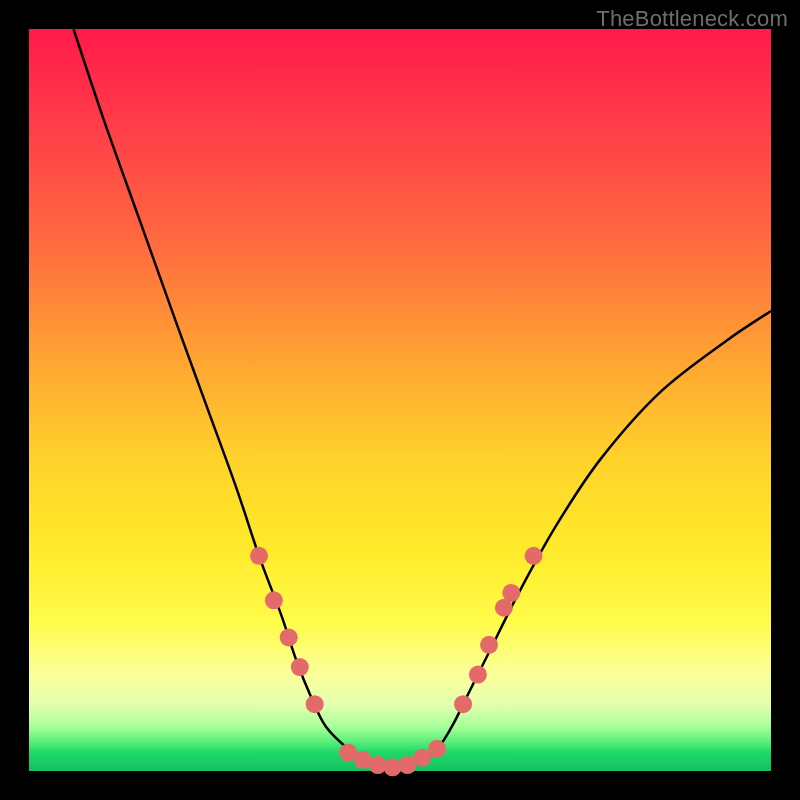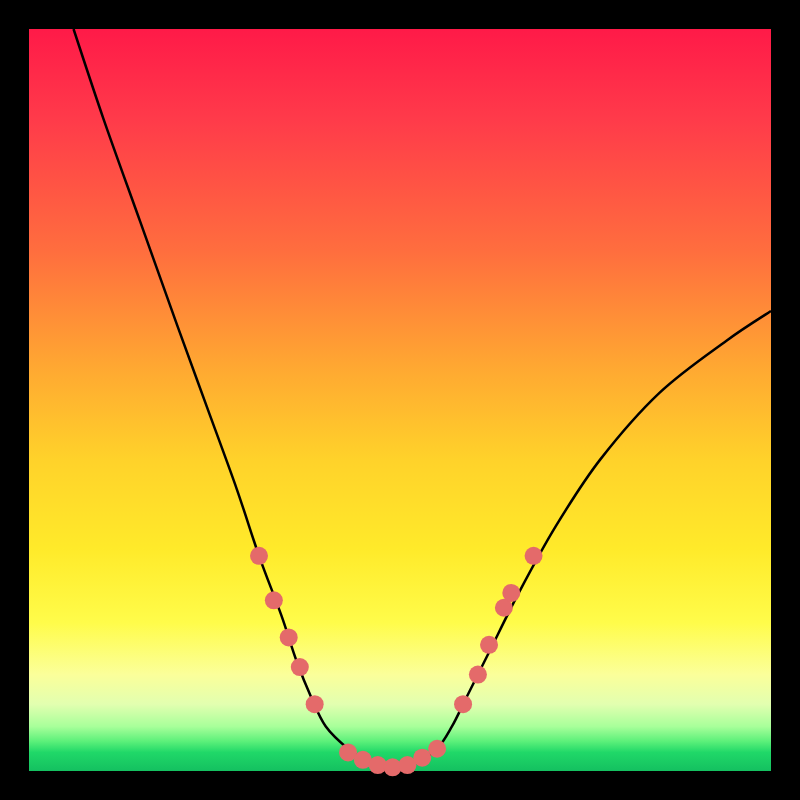--- a/index.html
+++ b/index.html
@@ -81,13 +81,14 @@
           <circle cx="408.1" cy="719.74" r="9" fill="#e46a6a"></circle>
           <circle cx="434.07" cy="675.22" r="9" fill="#e46a6a"></circle>
           <circle cx="448.90999999999997" cy="645.54" r="9" fill="#e46a6a"></circle>
           <circle cx="460.04" cy="615.86" r="9" fill="#e46a6a"></circle>
           <circle cx="474.88" cy="578.76" r="9" fill="#e46a6a"></circle>
           <circle cx="482.3" cy="563.9200000000001" r="9" fill="#e46a6a"></circle>
           <circle cx="504.56000000000006" cy="526.82" r="9" fill="#e46a6a"></circle>
         </g>
     </svg>
   </div>
+  <div class="watermark">TheBottleneck.com</div>
 </div>
 
 </body></html>

